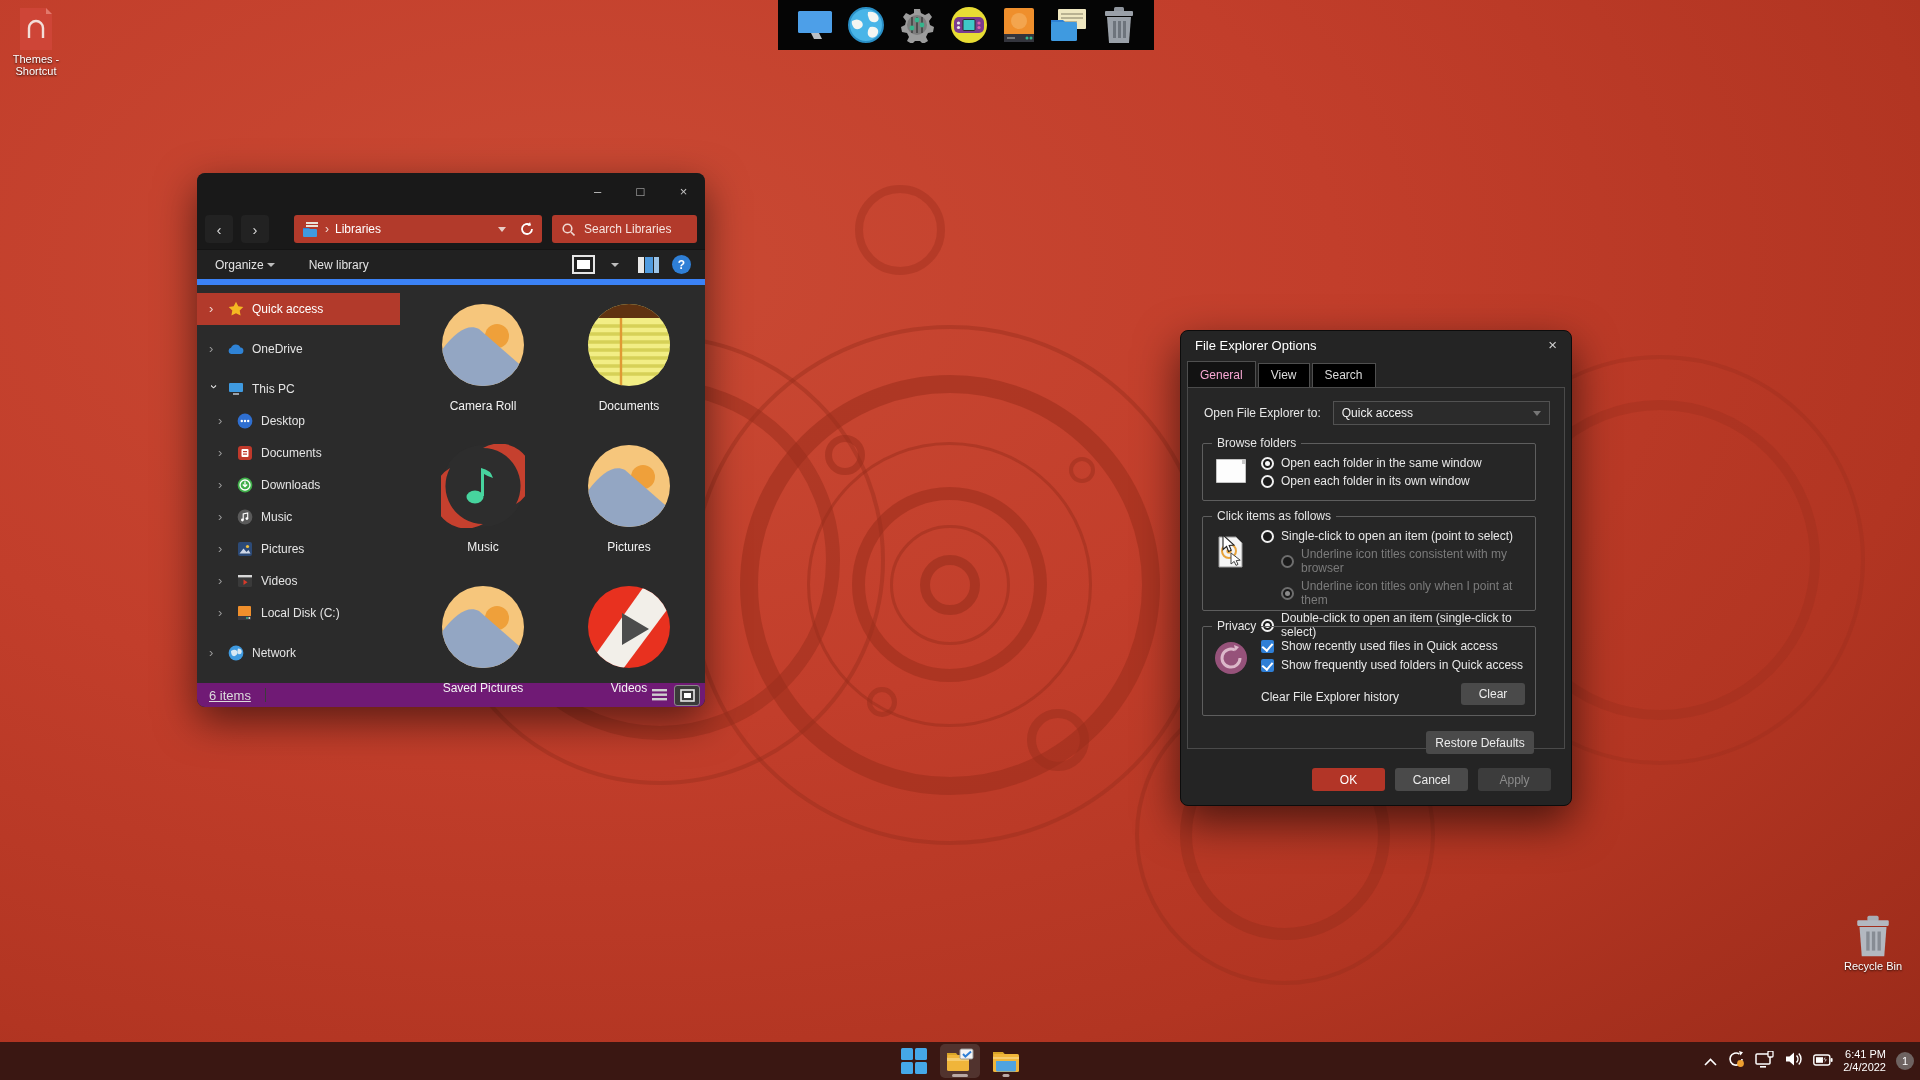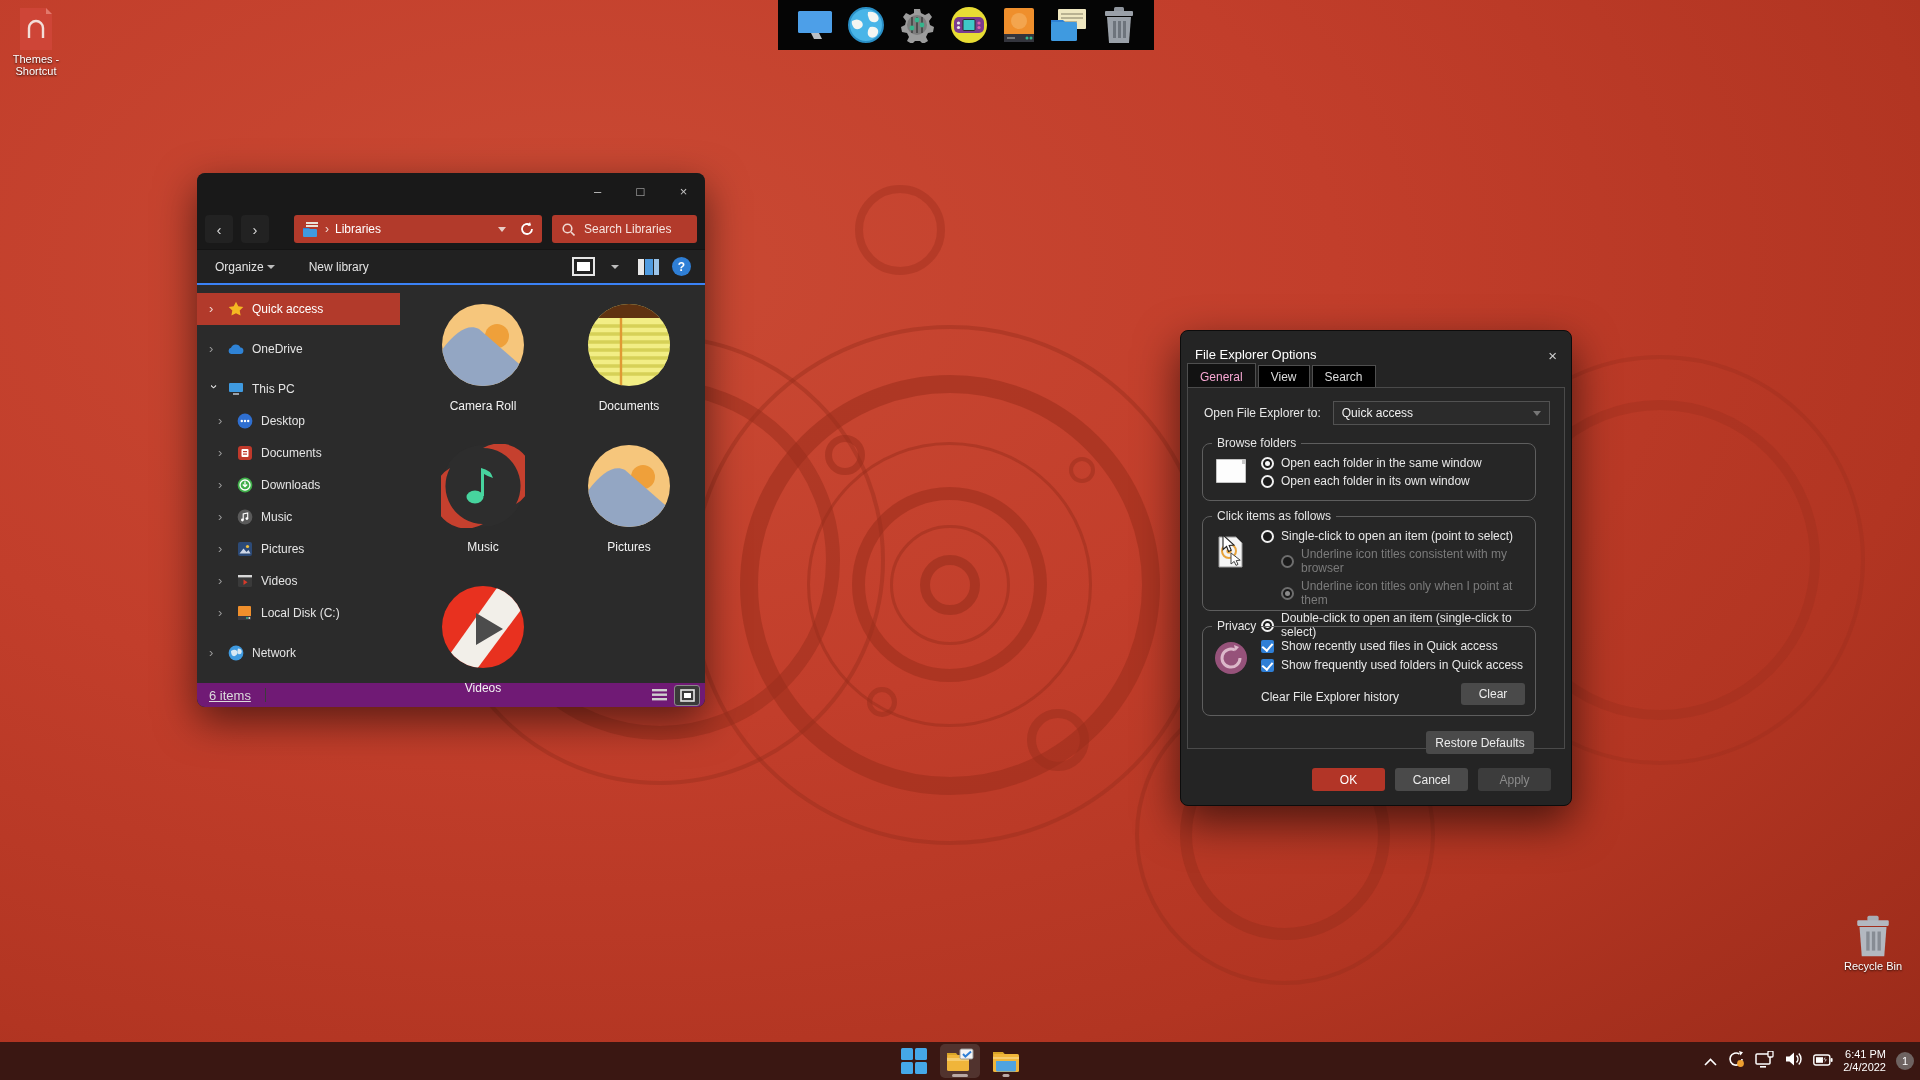--- a/index.html
+++ b/index.html
@@ -28,21 +28,21 @@
   .wbtn { width:43px; display:flex; align-items:center; justify-content:center; color:#c4c4c4; font-size:13px; }
   .navrow { height:40px; background:#191919; display:flex; align-items:center; padding:0 8px; gap:8px; }
   .navbtn { width:28px; height:28px; background:#222; border-radius:4px; display:flex; align-items:center;
     justify-content:center; color:#d8d8d8; font-size:15px; }
   .addrbar { flex:0 0 248px; margin-left:17px; height:28px; background:#b23a2b; border-radius:3px;
     display:flex; align-items:center; padding:0 8px; gap:6px; color:#fff; }
   .searchbox { flex:1; height:28px; background:#b23a2b; border-radius:3px; margin-left:2px;
     display:flex; align-items:center; padding:0 10px; gap:9px; color:#f6e3de; }
   .caret-down { width:0; height:0; border-left:4px solid transparent; border-right:4px solid transparent;
     border-top:5px solid #e9cdc6; }
-  .toolbar { height:36px; background:#212121; border-top:1px solid #141414; border-bottom:2px solid #3b82f6;
+  .toolbar { height:36px; background:#212121; border-top:1px solid #141414; border-bottom:6px solid #3b82f6;
     display:flex; align-items:center; padding:0 14px 0 18px; gap:8px; color:#e3e3e3; }
   .tcaret { width:0; height:0; border-left:4px solid transparent; border-right:4px solid transparent;
     border-top:4px solid #bdbdbd; margin-left:3px; }
   .body { display:flex; height:398px; }
   .sidebar { width:203px; padding-top:8px; overflow:hidden; }
   .srow { height:32px; display:flex; align-items:center; gap:8px; padding-left:12px; color:#e4e4e4; }
   .srow.gap { margin-bottom:8px; }
   .srow.child { padding-left:21px; }
   .srow.sel { background:#b23a2b; color:#fff; }
   .chev { width:10px; color:#9b9b9b; font-size:13px; display:inline-block; transform:translateY(-1px); }
@@ -55,34 +55,34 @@
   .statusbar { height:24px; background:#701a75; display:flex; align-items:center; padding:0 6px 0 12px;
     color:#dcdcdc; font-size:13px; border-radius:0 0 8px 8px;text-decoration:underline; }
   .sdiv { width:1px; height:14px; background:#3c3c3c; margin-left:14px; }
   .svbtn { width:24px; height:19px; display:flex; align-items:center; justify-content:center; border-radius:2px; }
   .svbtn.active { background:#3a3a3a; outline:1px solid #8a8a8a; }
 
   
   .dlg { position:absolute; left:1180px; top:330px; width:392px; height:476px; background:#242424;
     border:1px solid #0c0c0c; border-radius:8px; box-shadow:0 16px 44px rgba(0,0,0,.6); z-index:6;
     color:#e8e8e8; font-size:12px; }
-  .dlg-title { height:30px; display:flex; align-items:flex-start; padding:16px 14px; font-size:13px; color:#fff; }
+  .dlg-title { height:30px; display:flex; align-items:flex-end; padding:8px 14px; font-size:13px; color:#fff; }
   .dlg-x { margin-left:auto; color:#cfcfcf; font-size:15px; }
   .tabs { display:flex; align-items:flex-end; padding-left:6px; height:26px; }
   .tab { padding:4px 12px 5px; background:#000000; border:1px solid #4f4f4f; border-bottom:none;
     margin-right:2px; color:#dcdcdc; font-size:12px; }
   .tab.active { background:#121212; color:#f9a8d4; padding-top:6px; }
   .tabpage { position:absolute; left:6px; top:56px; width:378px; height:362px; background:#262626;
     border:1px solid #4a4a4a;text-decoration:underline; }
   .row-open { position:absolute; left:16px; top:13px; display:flex; align-items:center; width:346px; }
   .dropdown { margin-left:12px; flex:1; height:24px; background:#2b2b2b; border:1px solid #525252;
     display:flex; align-items:center; padding:0 8px; color:#f0f0f0; }
   .dd-caret { margin-left:auto; width:0; height:0; border-left:4px solid transparent;
     border-right:4px solid transparent; border-top:5px solid #767676; }
-  .group { position:absolute; left:14px; width:334px; border:1px solid #5e5e5e; border-radius:8px; }
+  .group { position:absolute; left:14px; width:334px; border:1px solid #5e5e5e; border-radius:2px; }
   .legend { position:absolute; top:-8px; left:9px; background:#262626; padding:0 5px; color:#e6e6e6; }
   .radio { display:flex; align-items:center; gap:7px; margin-bottom:4px; }
   .rdot { width:13px; height:13px; border-radius:50%; border:2px solid #f0f0f0; background:#1a1a1a;
     display:flex; align-items:center; justify-content:center; flex:0 0 13px; }
   .radio.on .rdot::after { content:""; width:5px; height:5px; border-radius:50%; background:#f5f5f5; }
   .radio.dis { color:#7b7b7b; }
   .radio.dis .rdot { border-color:#6e6e6e; }
   .radio.dis.on .rdot::after { background:#8a8a8a; }
   .checkrow { display:flex; align-items:center; gap:7px; margin-bottom:5px; }
   .cbox { width:13px; height:13px; background:#2f7fd6; border-radius:2px; position:relative; flex:0 0 13px; }
@@ -478,20 +478,37 @@
                 <path d="M-4 54 C12 30 26 20 38 26 L84 66 V84 H-4 Z" fill="#93a6c3"></path>
               </g>
             </svg>
           </span>
           <span class="tlabel">Pictures</span>
         </div>
         <div class="tile">
           <span>
             <svg width="84" height="84" viewBox="0 0 84 84">
               <defs>
+                  <clipPath id="cp5">
+                    <circle cx="42" cy="42" r="41"></circle>
+                  </clipPath>
+                </defs>
+              <g clip-path="url(#cp5)">
+                <rect width="84" height="84" fill="#f6c67c"></rect>
+                <circle cx="56" cy="33" r="12" fill="#efa03a"></circle>
+                <path d="M-4 54 C12 30 26 20 38 26 L84 66 V84 H-4 Z" fill="#93a6c3"></path>
+              </g>
+            </svg>
+          </span>
+          <span class="tlabel">Saved Pictures</span>
+        </div>
+        <div class="tile">
+          <span>
+            <svg width="84" height="84" viewBox="0 0 84 84">
+              <defs>
                   <clipPath id="cp6">
                     <circle cx="42" cy="42" r="41"></circle>
                   </clipPath>
                 </defs>
               <g clip-path="url(#cp6)">
                 <rect width="84" height="84" fill="#e8311f"></rect>
                 <path d="M4 76 L58 0 L88 14 L30 92 Z" fill="#f2efe9"></path>
                 <path d="M35 28 L62 44 L35 60 Z" fill="#4c4c4c"></path>
               </g>
             </svg>

